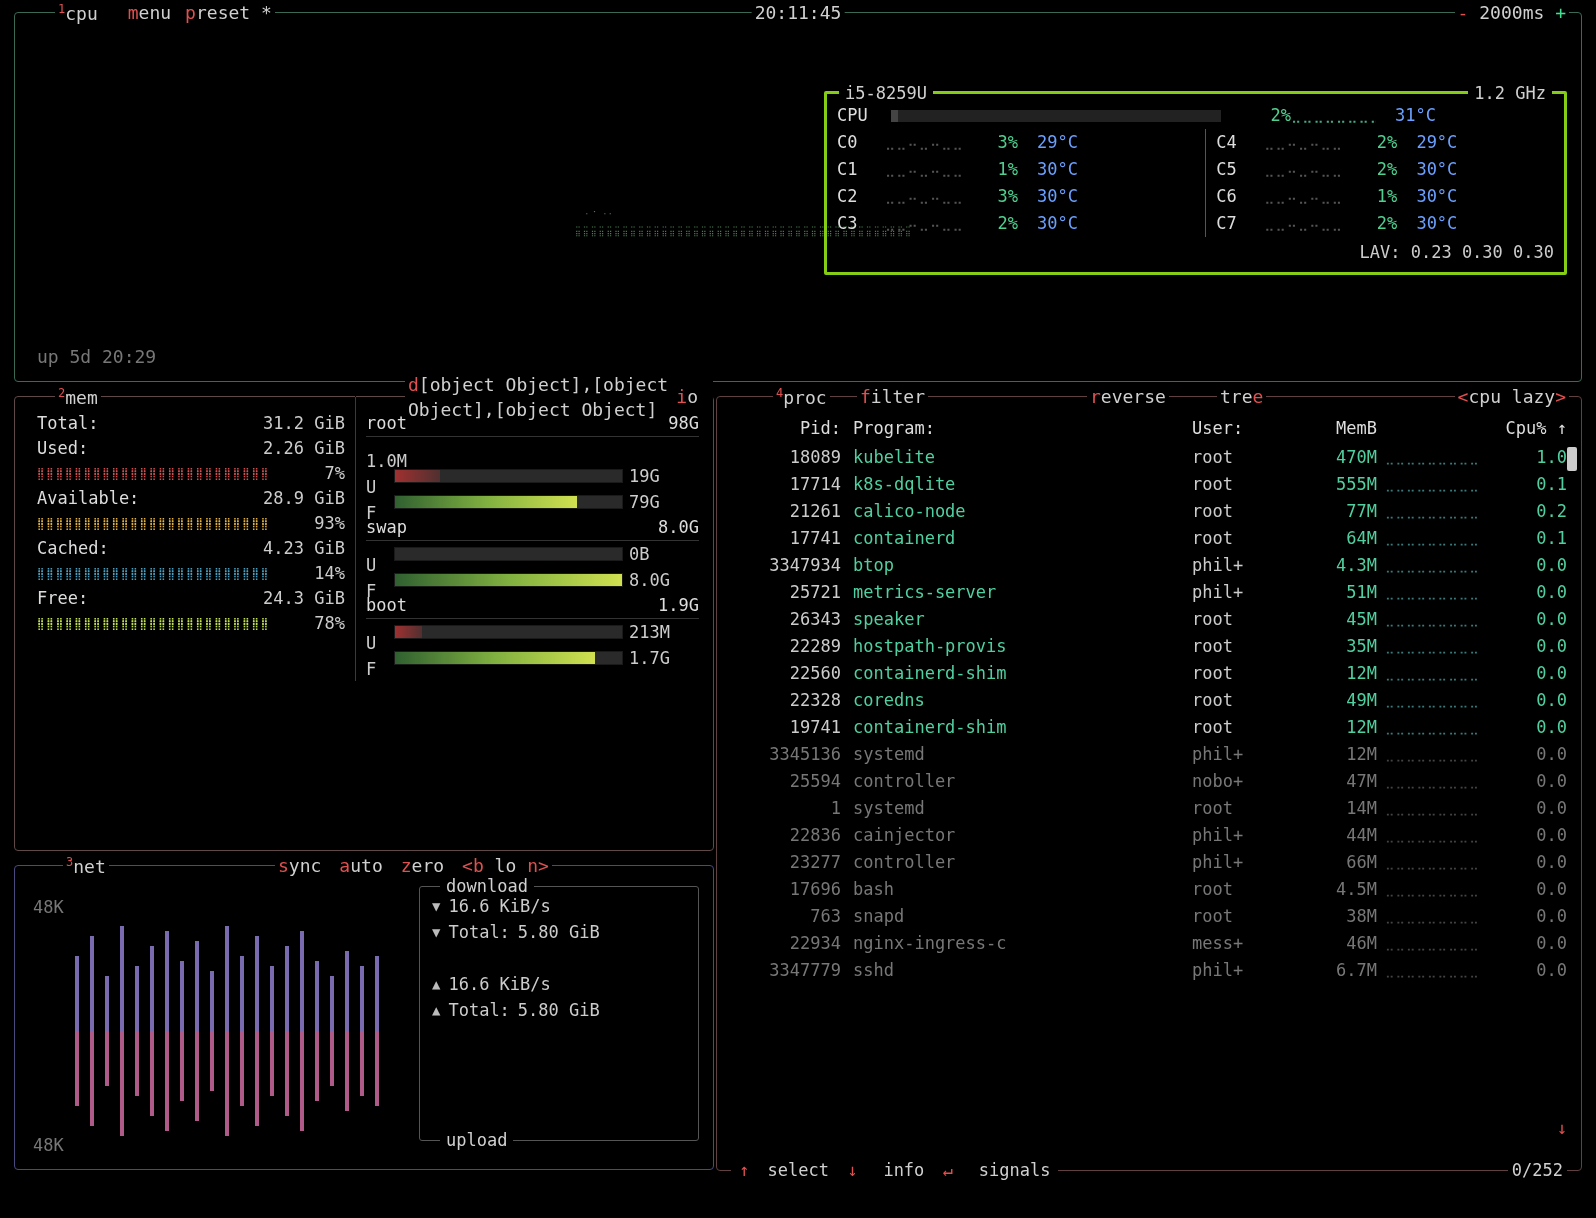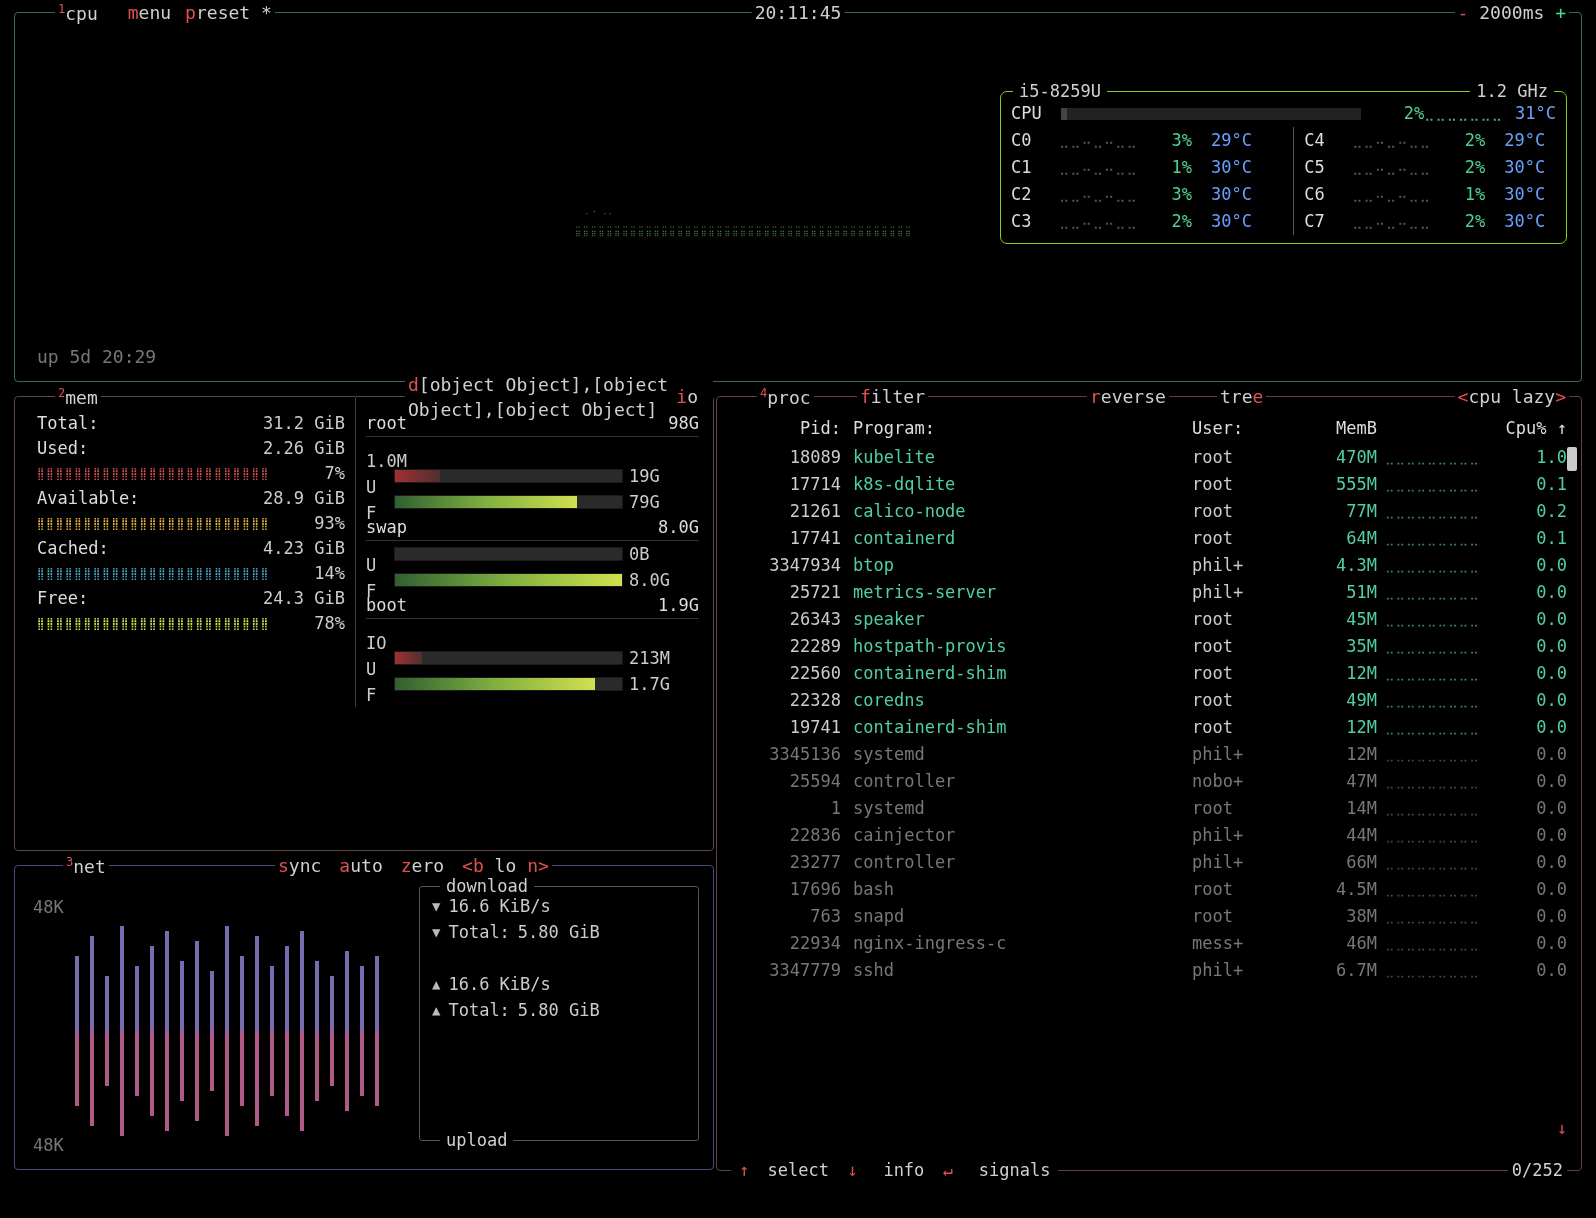--- a/index.html
+++ b/index.html
@@ -44,23 +44,23 @@
 .minus { color: #e05050; }
 
 .row2 { display: flex; gap: 2px; margin-top: 14px; }
 .leftcol { width: 700px; display: flex; flex-direction: column; gap: 14px; }
 .rightcol { flex: 1; }
 
 
 .cpu-inner {
   position: absolute;
   top: 78px; right: 14px;
-  width: 567px;
-  border: 1px solid #84cc16;
-  border-radius: 7px;
+  width: 743px;
+  border: 3px solid #84cc16;
+  border-radius: 2px;
   padding: 8px 10px 8px 10px;
   font-size: 17px;
 }
 .cpu-inner-title {
   position: absolute; top: -12px; left: 0; right: 0;
   display: flex; justify-content: space-between;
   padding: 0 12px;
 }
 .cpu-inner-title span { background: #000; padding: 0 6px; }
 .cpu-row { display: flex; align-items: center; height: 27px; }
@@ -223,20 +223,23 @@
     <span class="temp">30°C</span>
           </div>
           <div class="cpu-row">
     <span class="cpu-name">C7</span>
     <span class="mini">⣀⣀⠤⣀⠤⣀⣀</span>
     <span class="pct">2%</span>
     <span class="temp">30°C</span>
           </div>
         </div>
     </div>
+    <div class="lav-row">
+      <span>LAV:</span> <span>0.23 0.30 0.30</span>
+    </div>
   </div>
   <div class="uptime">up 5d 20:29</div>
 </div>
 
 <div class="row2">
   <div class="leftcol">
 
     <div class="panel mem-box">
       <div class="title-overlay">
         <span style="margin-left:40px;"><span class="sup">2</span><span class="lbl">mem</span></span>
@@ -321,23 +324,20 @@
             <div class="disk-row">
               <span class="disk-tag">F</span>
               <span class="bar">
                 <span class="bar-fill free" style="width:100%"></span>
               </span>
               <span class="disk-val">8.0G</span>
             </div>
             <div class="disk-title">
               <span>boot</span>
               <span>1.9G</span>
-            </div>
-            <div class="disk-row">
-              <span class="disk-tag" style="width:auto;">IO</span>
             </div>
             <div class="disk-row">
               <span class="disk-tag">U</span>
               <span class="bar">
                 <span class="bar-fill used" style="width:12%"></span>
               </span>
               <span class="disk-val">213M</span>
             </div>
             <div class="disk-row">
               <span class="disk-tag">F</span>
@@ -436,21 +436,21 @@
             </div>
           <span class="net-sub-title b lbl">upload</span>
         </div>
       </div>
     </div>
   </div>
 
   <div class="rightcol">
     <div class="panel proc-box" style="position:relative;">
       <div class="title-overlay">
-        <span style="margin-left:40px;"><span class="sup">4</span><span class="lbl">proc</span></span>
+        <span style="margin-left:56px;"><span class="sup">4</span><span class="lbl">proc</span></span>
         <span style="position:absolute;left:140px;"><span class="hot">f</span><span class="lbl">ilter</span></span>
         <span style="position:absolute;left:370px;"><span class="hot">r</span><span class="lbl">everse</span></span>
         <span style="position:absolute;left:500px;"><span class="lbl">tre</span><span class="hot">e</span></span>
         <span class="title-right">
             <span class="hot">&lt;</span> 
             <span class="lbl">cpu lazy</span> 
             <span class="hot">&gt;</span>
           </span>
       </div>
       <div class="proc-head">

